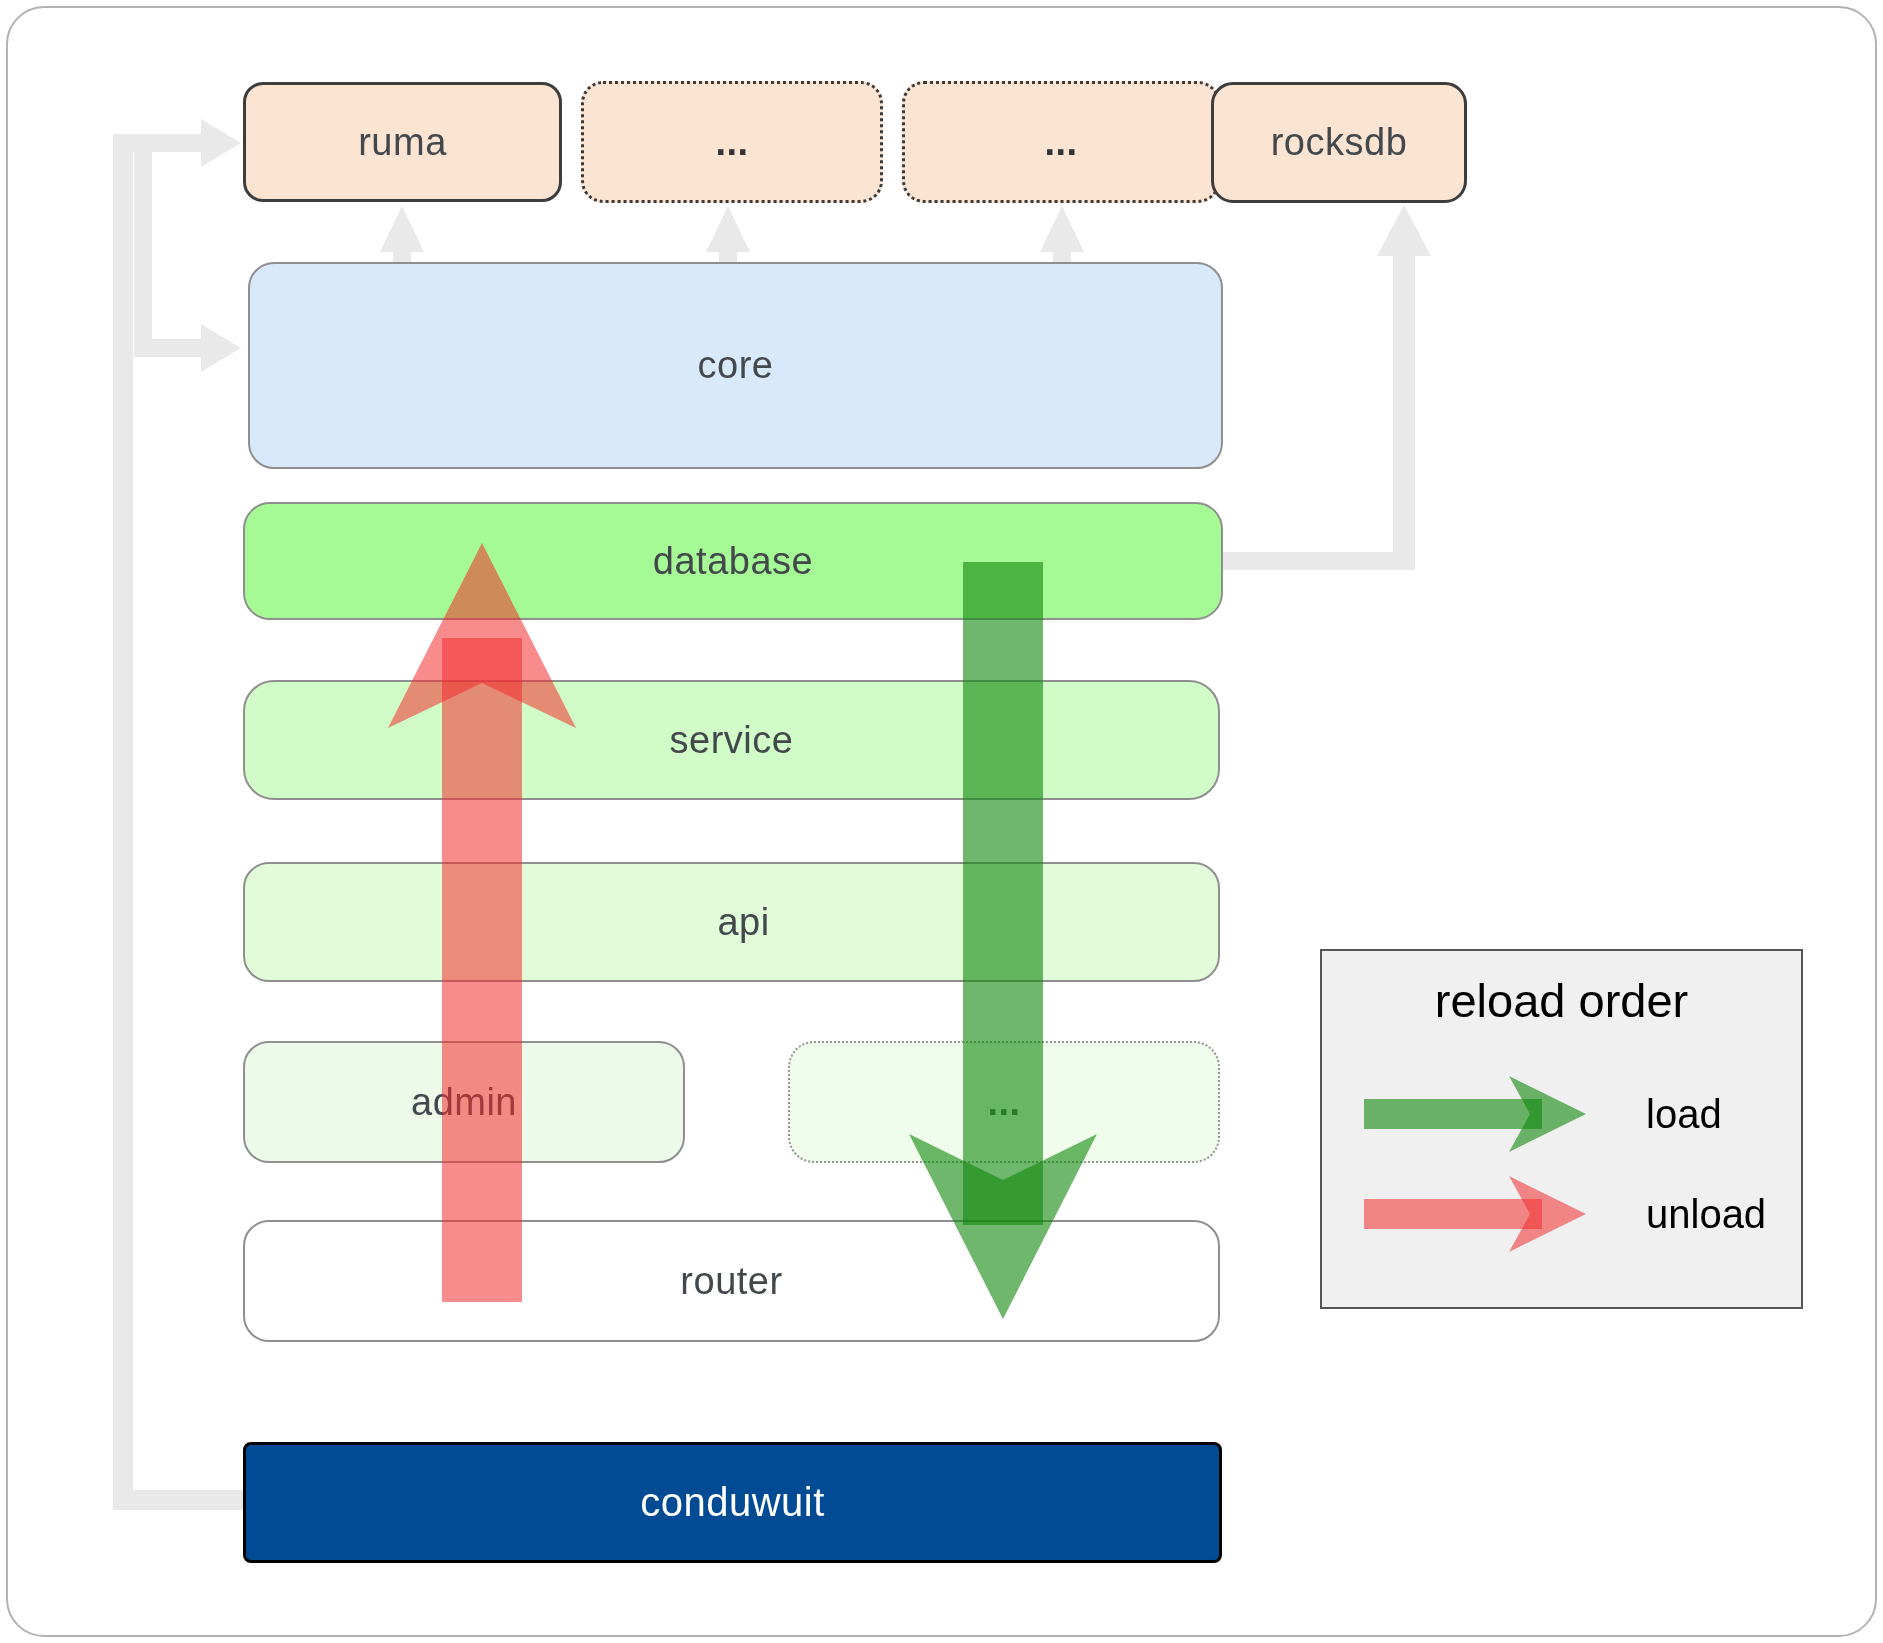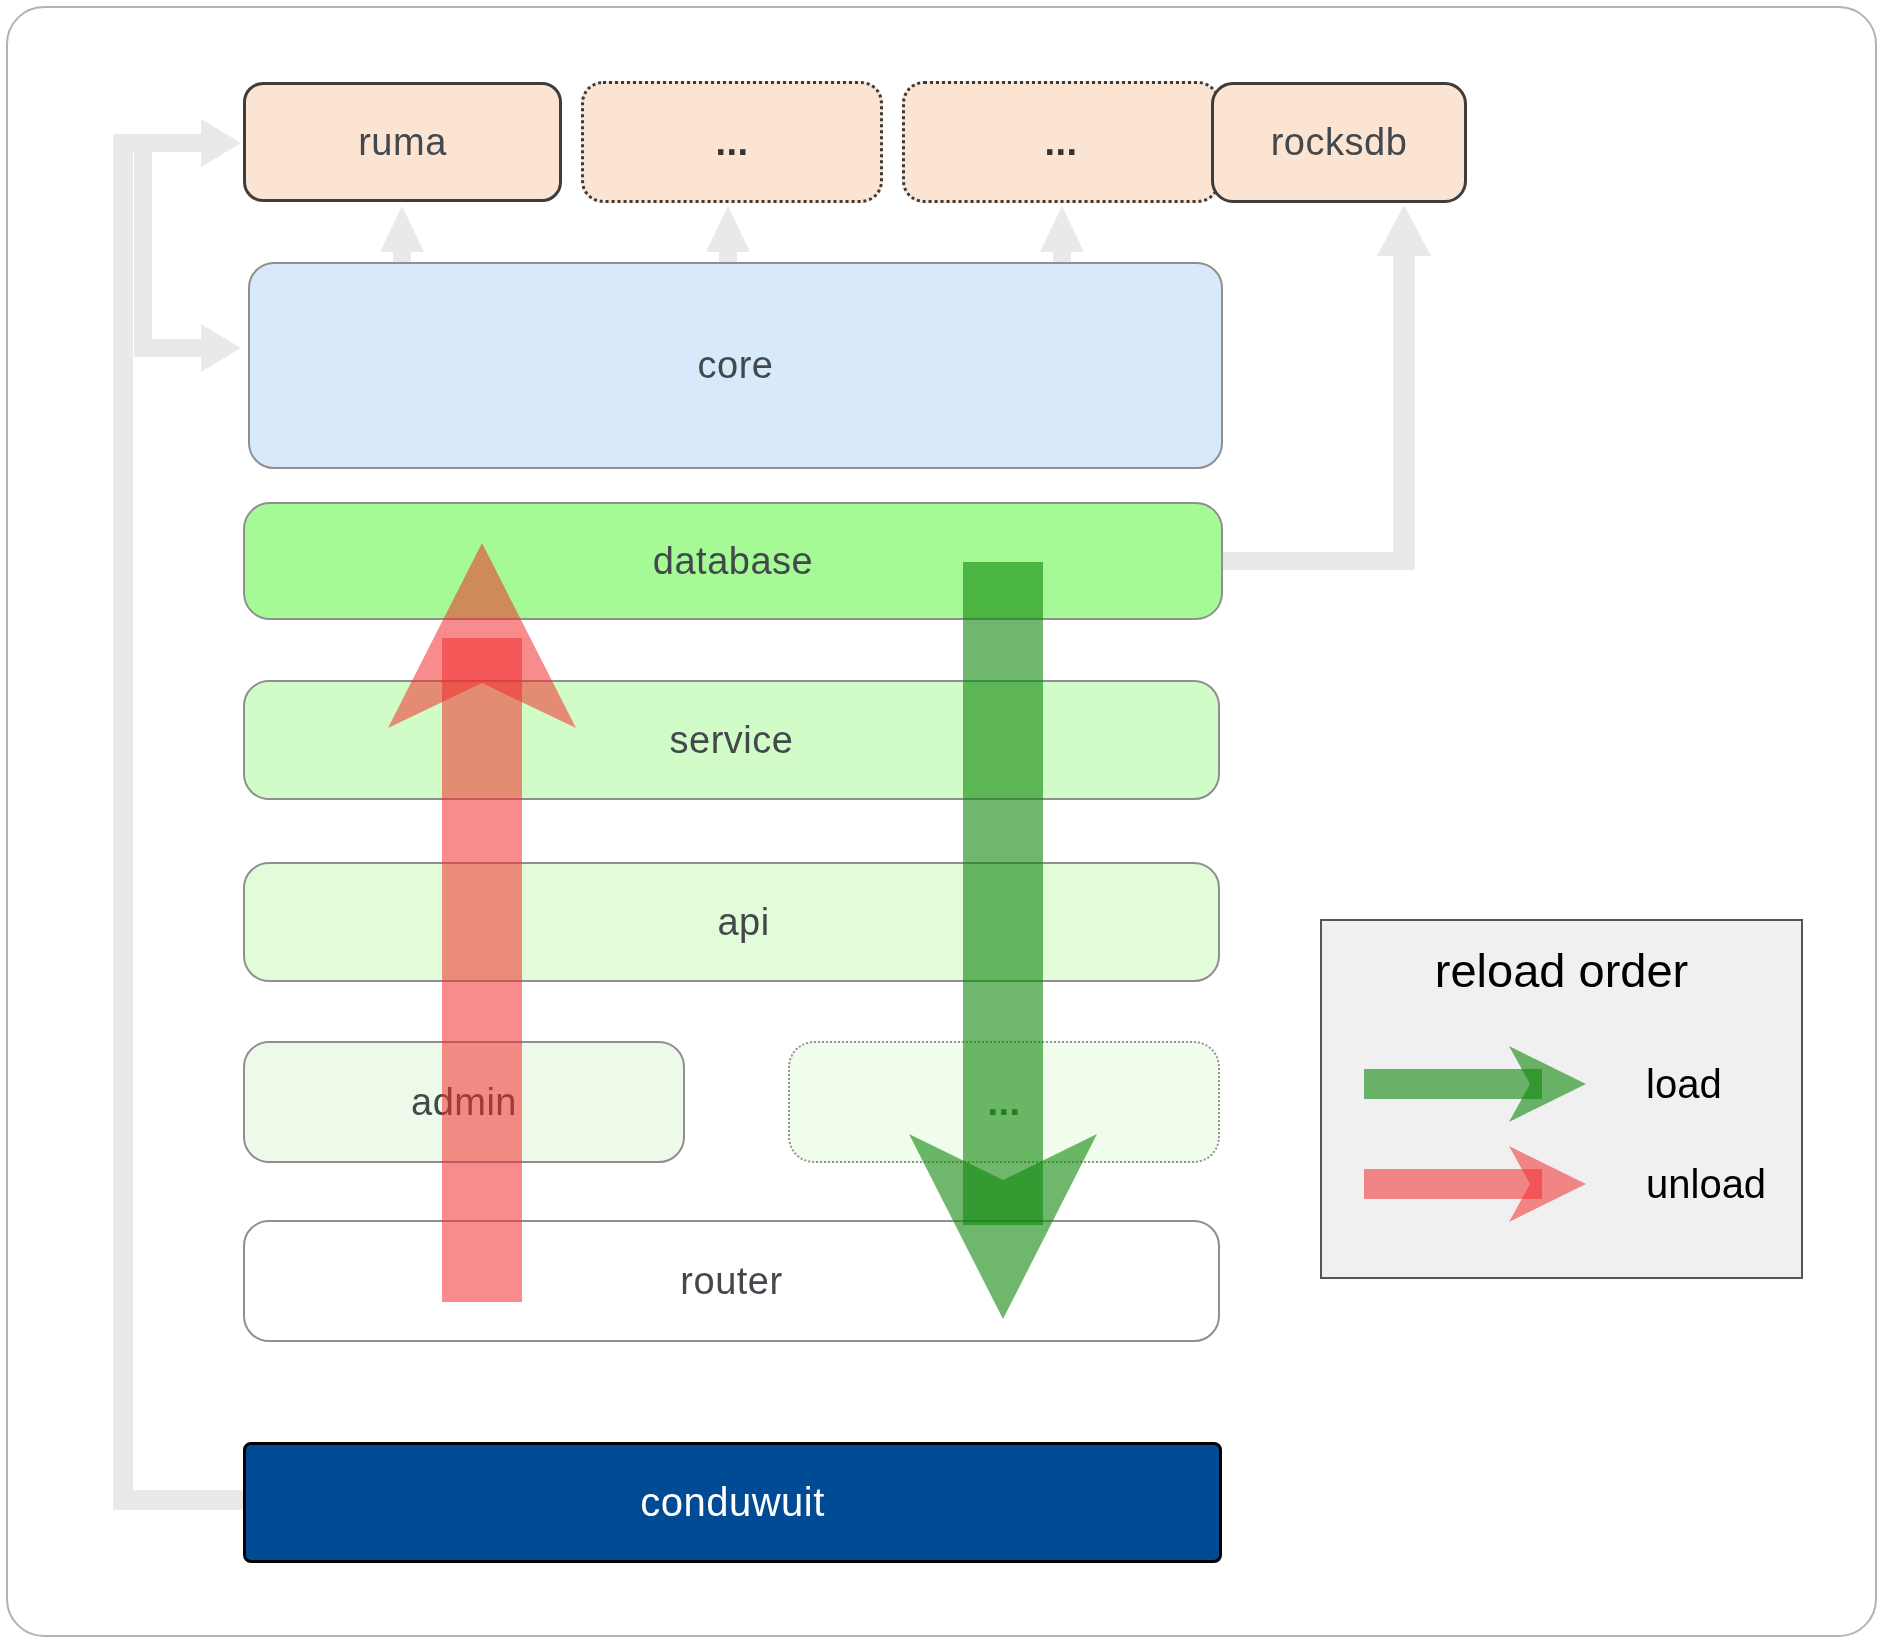--- a/index.html
+++ b/index.html
@@ -26,21 +26,21 @@
   #box-core{background:#d8e9fc;}
   #box-database{background:#a5fa96;border-radius:27px;}
   #box-service{background:#d2fcc7;}
   #box-api{background:#e2fcda;}
   #box-admin{background:#edfae9;}
   #box-dots3{background:#f0fcec;}
   #box-router{background:#ffffff;}
   #box-conduwuit{background:#014a94;border:3px solid #000000;border-radius:8px;
     color:#ffffff;font-weight:normal;font-size:40px;}
   #legend{
-    position:absolute;left:1320px;top:919px;width:483px;height:360px;
+    position:absolute;left:1320px;top:949px;width:483px;height:360px;
     background:#f0f0f0;border:2px solid #555;box-sizing:border-box;z-index:4;
   }
   #legend-title{
     position:absolute;left:0;top:22px;width:100%;text-align:center;
     font-size:47px;color:#000;
   }
   .legend-row{position:absolute;left:40px;height:80px;display:flex;align-items:center;}
   #legend-row-load{top:123px;}
   #legend-row-unload{top:223px;}
   .legend-label{font-size:40px;color:#000;margin-left:44px;}
@@ -88,21 +88,21 @@
   <div class="box crate" id="box-rocksdb" style="left:1211px;top:82px;width:256px;height:121px;">
     <span>rocksdb</span>
   </div>
 
   <div class="box layerbox" id="box-core" style="left:248px;top:262px;width:975px;height:207px;">
     <span>core</span>
   </div>
   <div class="box layerbox" id="box-database" style="left:243px;top:502px;width:980px;height:118px;">
     <span>database</span>
   </div>
-  <div class="box layerbox" id="box-service" style="left:243px;top:680px;width:977px;height:120px;">
+  <div class="box layerbox" id="box-service" style="left:243px;top:680px;width:977px;height:120px;border-radius:31px;">
     <span>service</span>
   </div>
   <div class="box layerbox" id="box-api" style="left:243px;top:862px;width:977px;height:120px;padding-left:24px;">
     <span>api</span>
   </div>
   <div class="box layerbox" id="box-admin" style="left:243px;top:1041px;width:442px;height:122px;">
     <span>admin</span>
   </div>
   <div class="box layerbox dots3" id="box-dots3" style="left:788px;top:1041px;width:432px;height:122px;">
     <span>...</span>

